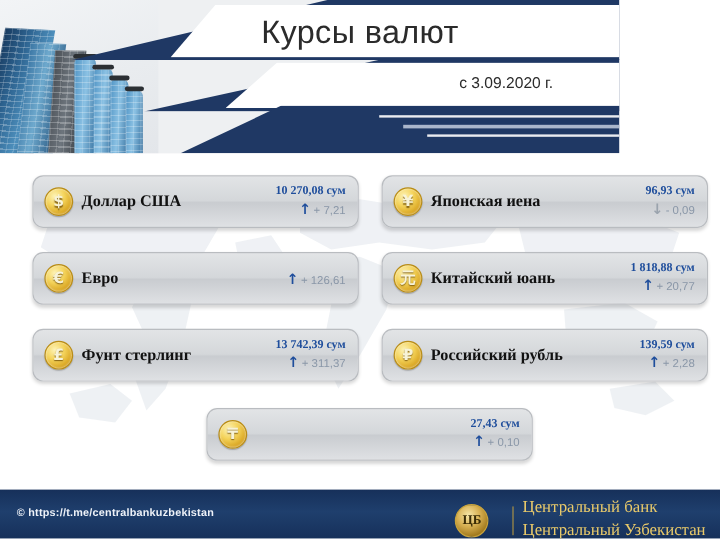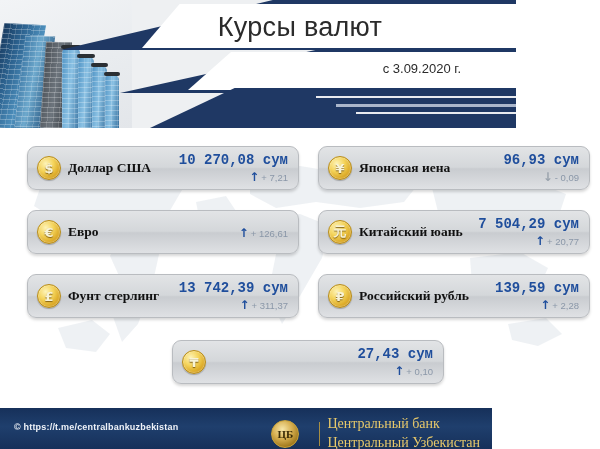--- a/index.html
+++ b/index.html
@@ -223,23 +223,23 @@
     font-size: 13.5px;
     color: #111111;
     white-space: nowrap;
   }
   .card-right {
     flex: 0 0 auto;
     text-align: right;
     line-height: 1.05;
   }
   .cvalue {
-    font-family: Liberation Mono, monospace;
-    font-weight: bold;
-    font-size: 14px;
+    font-family: Liberation Serif, serif;
+    font-weight: bold;
+    font-size: 10px;
     color: #1f4e9c;
     white-space: nowrap;
   }
   .cdelta {
     font-family: "Liberation Sans", sans-serif;
     font-size: 9.5px;
     color: #8a97a8;
     white-space: nowrap;
     margin-top: 3px;
   }
@@ -257,21 +257,21 @@
   .col-r { left: 318px; width: 272px; }
   .row-1 { top: 18px;  }
   .row-2 { top: 82px;  }
   .row-3 { top: 146px; }
   .card-center { left: 172px; width: 272px; top: 212px; }
 
   
   .footer {
     position: absolute;
     left: 0; top: 408px;
-    width: 492px;
+    width: 600px;
     height: 41px;
     background: linear-gradient(180deg,#16305a 0%, #1f3f6d 45%, #16305a 100%);
     overflow: hidden;
   }
   .footer-url {
     position: absolute;
     left: 14px; top: 14px;
     font-size: 9px;
     color: #eef2f8;
     letter-spacing: .2px;
@@ -407,21 +407,21 @@
           <div class="card-right">
             <div class="cdelta"><span class="arrow up">↑</span><span>+ 126,61</span></div>
           </div>
         </div>
         <div class="card col-r row-2">
           <div class="card-left">
             <div class="coin">元</div>
             <div class="cname">Китайский юань</div>
           </div>
           <div class="card-right">
-            <div class="cvalue">7 504,29 сум</div>
+            <div class="cvalue">1 818,88 сум</div>
             <div class="cdelta"><span class="arrow up">↑</span><span>+ 20,77</span></div>
           </div>
         </div>
         <div class="card col-l row-3">
           <div class="card-left">
             <div class="coin">£</div>
             <div class="cname">Фунт стерлинг</div>
           </div>
           <div class="card-right">
             <div class="cvalue">13 742,39 сум</div>

